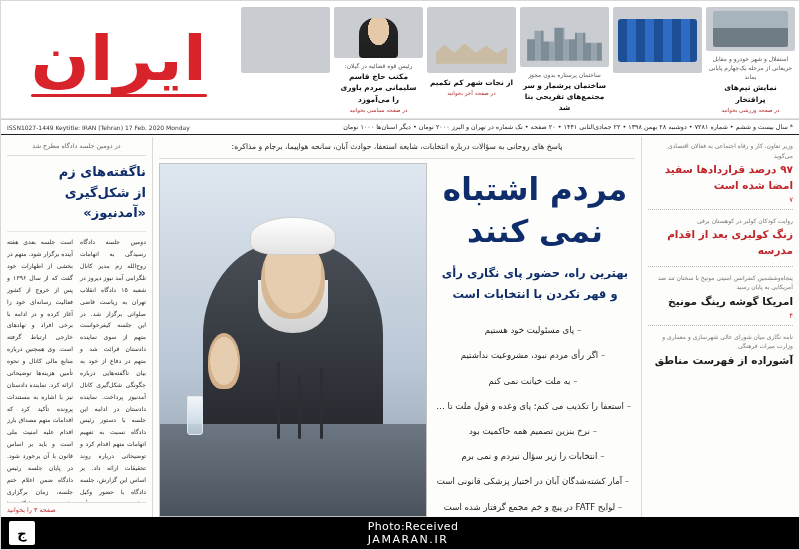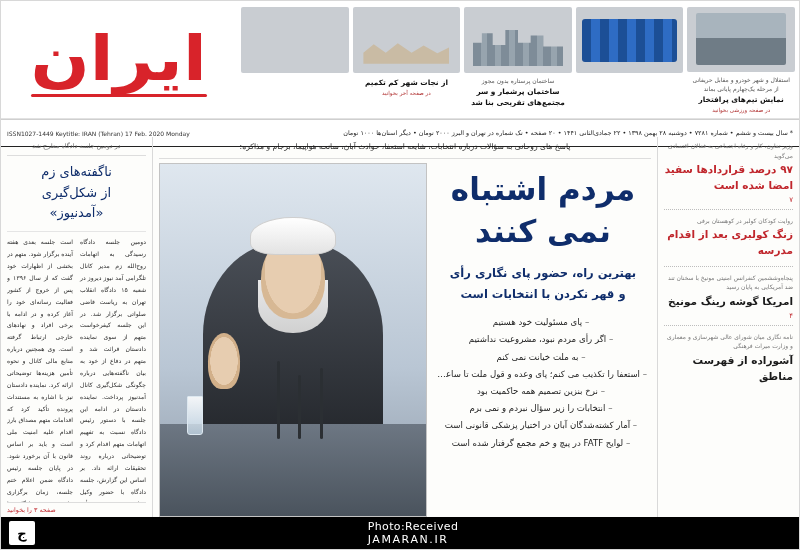--- a/index.html
+++ b/index.html
@@ -149,21 +149,21 @@
   .t-party::after {
     content:""; position:absolute; inset:10% 8%;
     background: linear-gradient(180deg,#a8b4bd 0 48%, #6f7c86 48% 100%);
     border-radius:2px;
   }
 
   
   .folio {
     position: absolute;
     top: 118px; left: 0; right: 0;
-    height: 28px;
+    height: 16px;
     background: #ffffff;
     border-bottom: 1.5px solid #222;
     border-top: 1px solid #cfcfcf;
     display: flex;
     align-items: center;
     justify-content: space-between;
     padding: 0 6px;
     font-size: 6.4px;
     color: #222;
     direction: rtl;
@@ -175,21 +175,21 @@
   .body {
     position: absolute;
     top: 136px; left: 0; right: 0; bottom: 32px;
     display: flex;
     flex-direction: row;
     direction: rtl;
   }
 
   
   .col-right {
-    width: 142px;
+    width: 158px;
     border-left: 1px solid #d9d9d9;
     padding: 4px 6px 0 6px;
     display: flex;
     flex-direction: column;
     gap: 6px;
     direction: rtl;
   }
   .side-item { border-bottom: 1px dotted #bdbdbd; padding-bottom: 5px; }
   .side-item:last-child { border-bottom: none; }
   .side-kicker {
@@ -255,20 +255,21 @@
     direction: rtl;
   }
   .bullets li {
     font-size: 8.6px;
     color: #222;
     line-height: 2.0;
     text-align: center;
     white-space: nowrap;
     overflow: hidden;
     text-overflow: ellipsis;
+    margin-top: 8px;
   }
   .bullets li::before {
     content: "– ";
     color: #666;
   }
   .photo-col {
     width: 268px;
     display: flex;
     flex-direction: column;
   }
@@ -338,22 +339,22 @@
     padding: 4px 6px 0 6px;
     direction: rtl;
     display: flex;
     flex-direction: column;
   }
   .left-kicker {
     font-size: 6.4px; color: #666; text-align: center; line-height: 1.7;
     border-bottom: 1px solid #ddd; padding-bottom: 3px;
   }
   .left-title {
-    font-size: 13px; font-weight: normal; color: #0f2d6b;
-    text-align: center; line-height: 1.6; margin: 6px 0 3px 0;
+    font-size: 13px; font-weight: bold; color: #0f2d6b;
+    text-align: right; line-height: 1.6; margin: 6px 0 3px 0;
   }
   .left-title .q { color: #0f2d6b; }
   .left-body {
     font-size: 6.1px;
     color: #2b2b2b;
     line-height: 1.95;
     text-align: justify;
     column-count: 2;
     column-gap: 7px;
     flex: 1;
@@ -441,20 +442,28 @@
 
       <div class="strip-card">
         <div class="thumb t-village"></div>
         <div class="cap">
           <span class="lead"></span>
           <span class="hl">از نجات شهر کم تکمیم</span>
           <span class="ref">در صفحه آخر بخوانید</span>
         </div>
       </div>
 
+      <div class="strip-card">
+        <div class="thumb t-person"></div>
+        <div class="cap">
+          <span class="lead">رئیس قوه قضائیه در گیلان:</span>
+          <span class="hl">مکتب حاج قاسم سلیمانی مردم باوری را می‌آموزد</span>
+          <span class="ref">در صفحه سیاسی بخوانید</span>
+        </div>
+      </div>
 
       <div class="strip-card">
         <div class="thumb t-sun"></div>
         <div class="cap">
           <span class="lead"></span>
           <span class="hl"></span>
           <span class="ref"></span>
         </div>
       </div>
 

